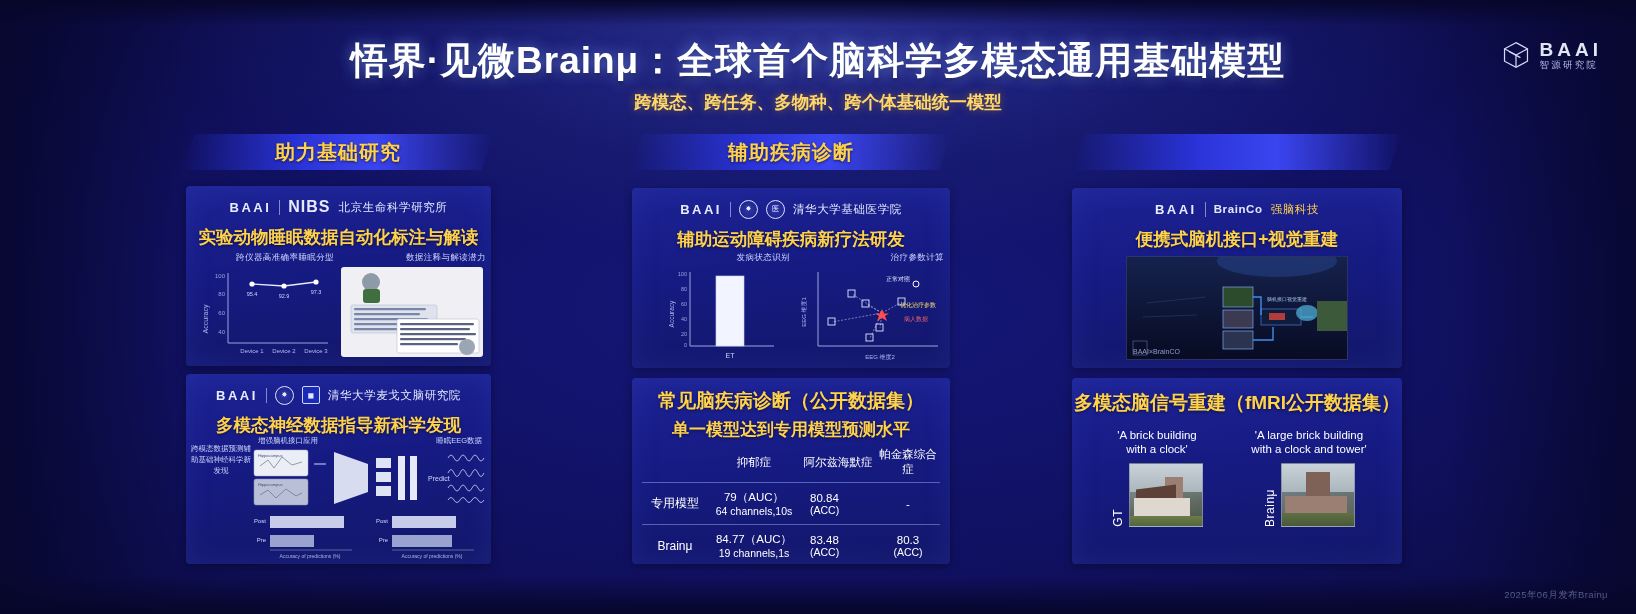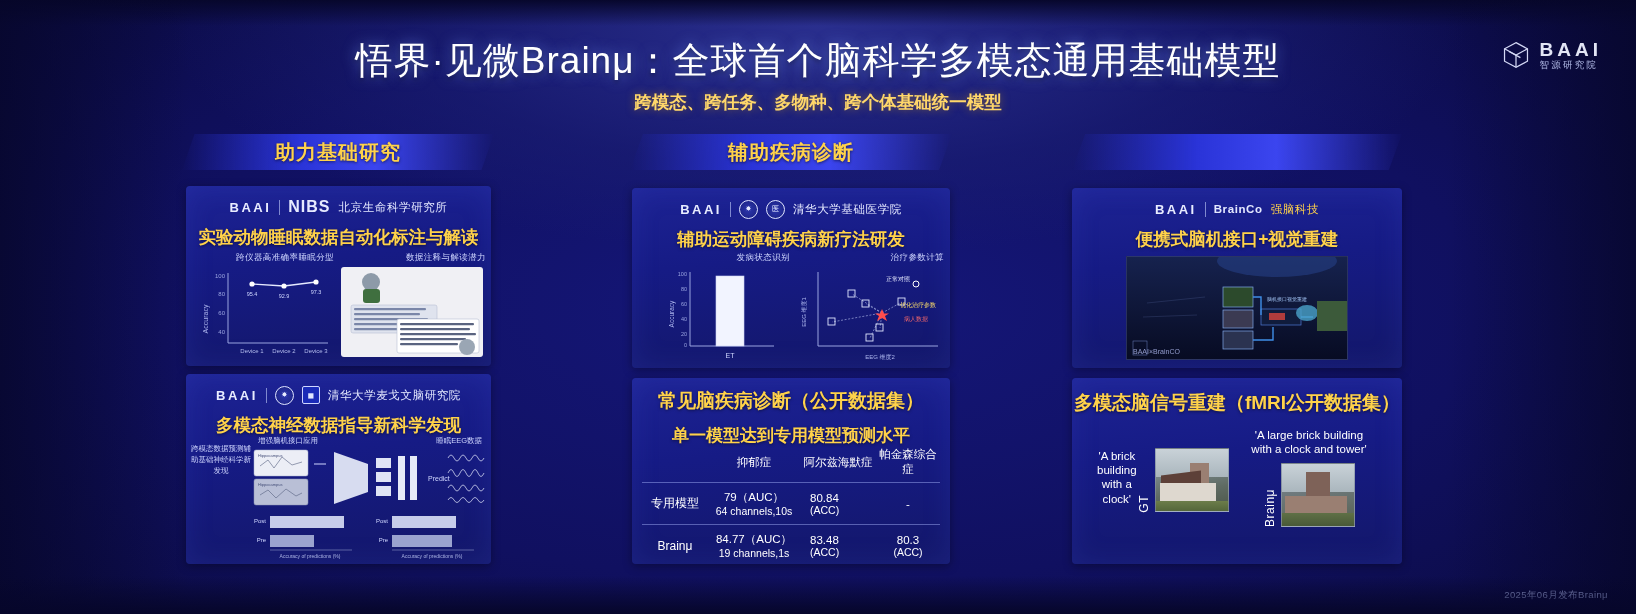--- a/index.html
+++ b/index.html
@@ -30,21 +30,21 @@
     background: linear-gradient(90deg, rgba(6,6,40,0.75) 0%, rgba(6,6,40,0) 100%);
   }
   .side-dark-r {
     position: absolute; right:0; top:0; width: 190px; height: 100%;
     background: linear-gradient(270deg, rgba(6,6,40,0.75) 0%, rgba(6,6,40,0) 100%);
   }
 
   
   .title-main {
     position: absolute; left: 0; top: 36px; width: 1636px; text-align: center;
-    font-size: 37px; font-weight: normal; letter-spacing: 1px;
+    font-size: 37px; font-weight: bold; letter-spacing: 1px;
     color: #ffffff;
     text-shadow: 0 0 14px rgba(120,150,255,0.75), 0 2px 5px rgba(0,0,0,0.55);
   }
   .title-sub {
     position: absolute; left: 0; top: 90px; width: 1636px; text-align: center;
     font-size: 17.5px; font-weight: bold; color: #ffd76a;
     text-shadow: 0 0 8px rgba(190,140,30,0.55);
   }
   .brand {
     position: absolute; right: 34px; top: 40px;
@@ -105,21 +105,21 @@
     font-size: 16px; font-weight: bold; color: #e6eaff; letter-spacing: 1px;
   }
   .card-title {
     text-align: center; font-size: 17.5px; font-weight: bold;
     color: #ffd24a; margin-top: 5px;
     text-shadow: 0 1px 3px rgba(0,0,0,0.5);
   }
   .card-title.big { font-size: 19px; }
   .card-subtitle {
     text-align:center; font-size: 17px; font-weight: bold; color: #ffd24a;
-    margin-top: 10px; text-shadow: 0 1px 3px rgba(0,0,0,0.5);
+    margin-top: 4px; text-shadow: 0 1px 3px rgba(0,0,0,0.5);
   }
 
   
   .panel-caption {
     text-align: right; font-size: 8.5px; color: #cfd6ff; letter-spacing: .4px;
   }
 
   
   table.metrics { width: 100%; border-collapse: collapse; }
   table.metrics th {
@@ -479,21 +479,21 @@
         <rect x="6" y="84" width="14" height="14" fill="none" stroke="#6f82c4" stroke-width="0.5"></rect>
       </svg>
       <span class="watermark">BAAI×BrainCO</span>
     </div>
   </div>
 
   <div class="card" style="left:1072px; top:378px; width:330px; height:186px;">
     <div class="card-title big" style="margin-top:12px;">多模态脑信号重建（fMRI公开数据集）</div>
 
     <div style="position:absolute; left:18px; top:50px; width:296px; display:flex; justify-content:center; gap:22px;">
-      <div style="display:flex; flex-direction:row; align-items:center; width:120px;">
+      <div style="display:flex; flex-direction:column; align-items:center; width:120px;">
         <div class="img-caption">'A brick building<br>with a clock'</div>
         <div style="display:flex; align-items:flex-end; gap:4px; margin-top:6px;">
           <span class="vlabel">GT</span>
           <div class="photo" style="width:74px; height:64px;">
             <div class="sky"></div>
             <div class="tower"></div>
             <div class="roof"></div>
             <div class="wall"></div>
             <div class="grass"></div>
           </div>

